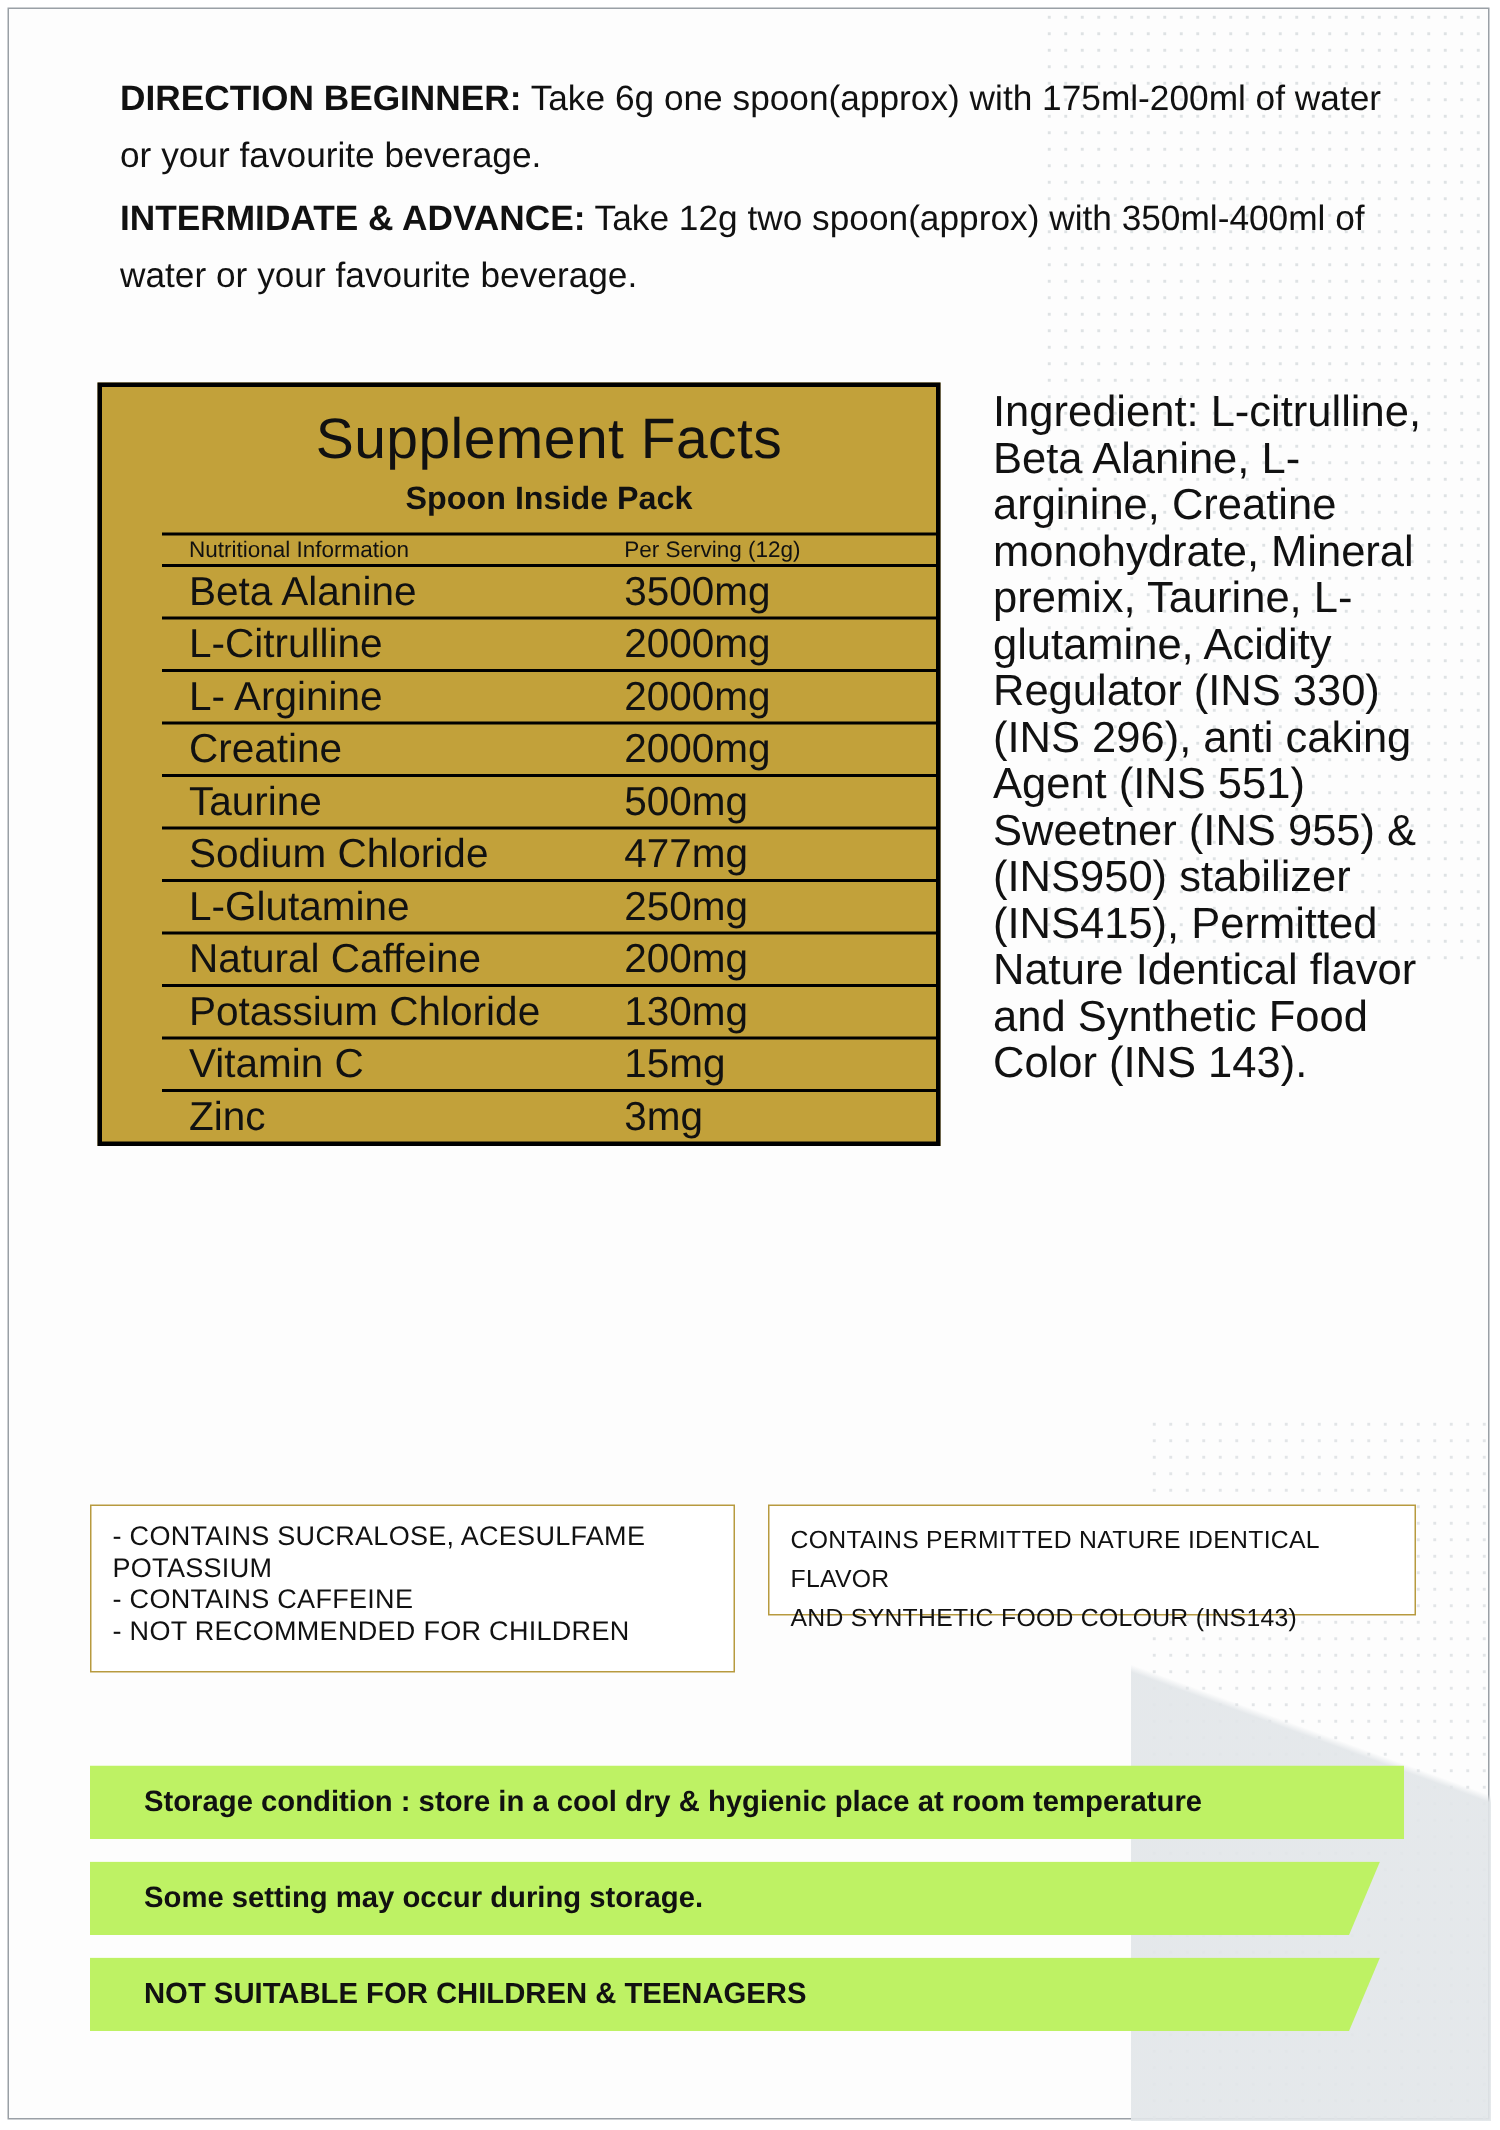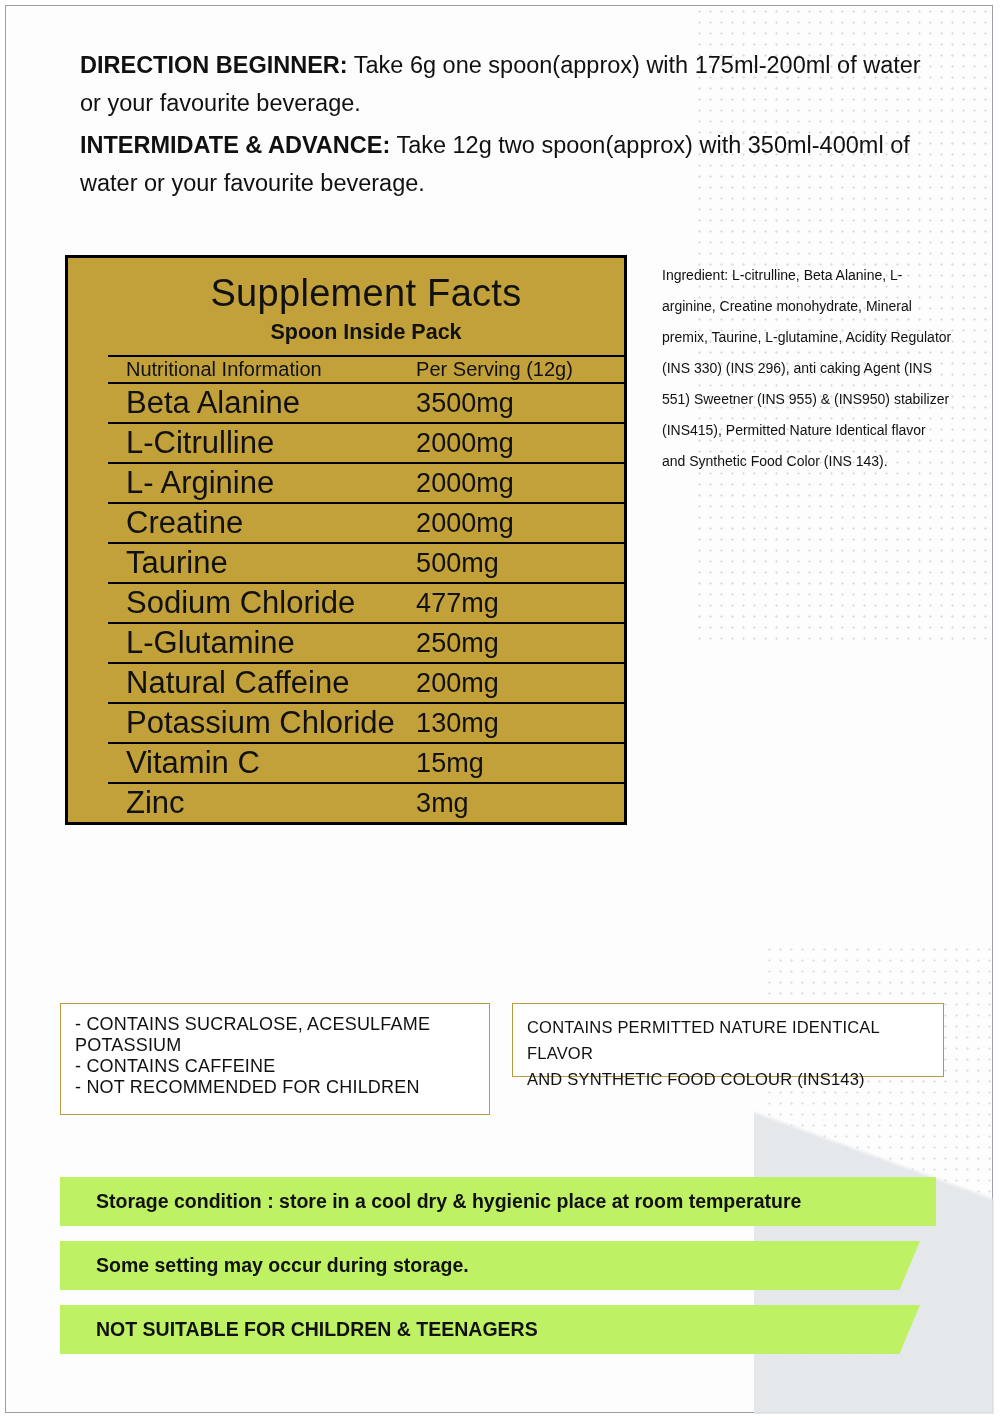--- a/index.html
+++ b/index.html
@@ -108,42 +108,42 @@
     border-collapse: collapse;
     color: #111;
   }
   table.facts th,
   table.facts td {
     border-top: 2px solid #000;
     padding: 1px 0 1px 0;
   }
   table.facts th {
     font-weight: normal;
-    font-size: 20px;
+    font-size: 15px;
     text-align: left;
   }
   table.facts th.c1 { padding-left: 18px; width: 57%; }
   table.facts th.c2 { text-align: left; padding-left: 14px; }
   table.facts td.c1 {
-    font-size: 31px;
+    font-size: 27px;
     padding-left: 18px;
   }
   table.facts td.c2 {
     font-size: 27px;
     padding-left: 14px;
   }
   table.facts tr:last-child td { border-bottom: 0; }
 
   
   .ingredients {
     position: absolute;
     left: 662px;
     top: 260px;
     width: 290px;
-    font-size: 14px;
+    font-size: 29px;
     line-height: 31px;
     color: #111;
   }
 
   
   .warn-box {
     position: absolute;
     border: 1px solid #b79a3f;
     box-sizing: border-box;
     background: #fff;

